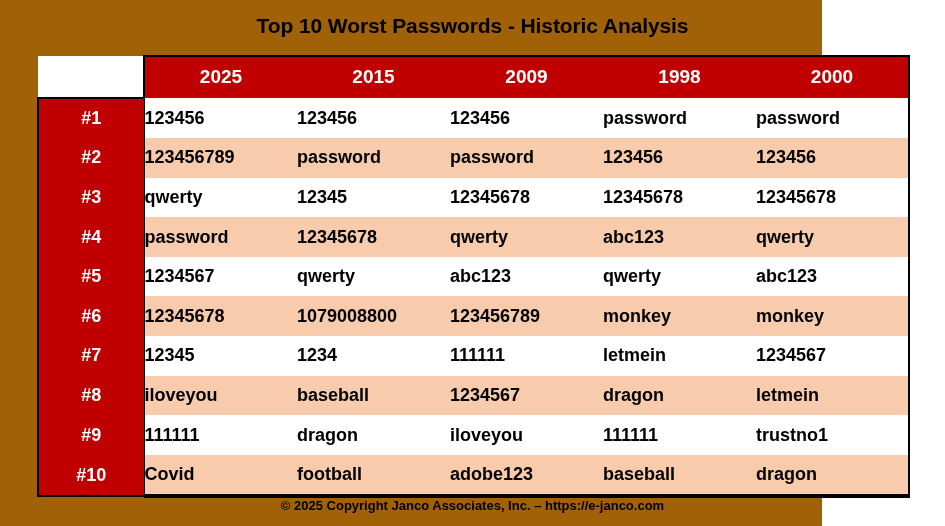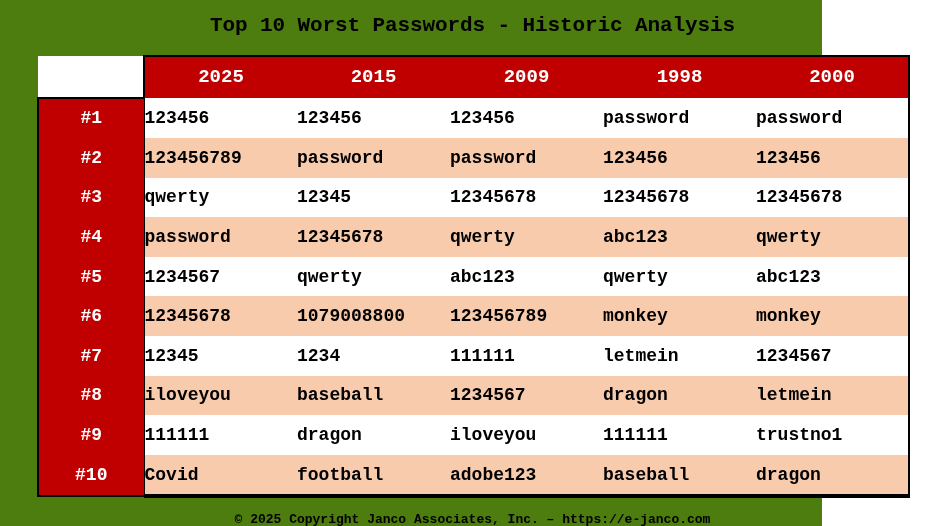--- a/index.html
+++ b/index.html
@@ -12,22 +12,21 @@
     height: 526px;
     font-family: "Liberation Sans", sans-serif;
     color: #000000;
     overflow: hidden;
   }
 
   #page {
     position: relative;
     width: 822px;
     height: 526px;
-    background: #4d7c0f;
-    font-family: Liberation Mono, monospace;
+    background: #a16207;
   }
 
   
   .title {
     position: absolute;
     left: 0;
     top: 14px;
     width: 945px;
     text-align: center;
     font-size: 21px;
@@ -112,21 +111,20 @@
   
   .footer {
     position: absolute;
     left: 0;
     top: 498px;
     width: 945px;
     text-align: center;
     font-size: 13px;
     font-weight: bold;
     color: #000000;
-    margin-top: 14px;
   }
 </style>
 </head>
 <body>
 
 <div id="page">
 
   <div class="title">Top 10 Worst Passwords - Historic Analysis</div>
 
   <div class="table-wrap">

